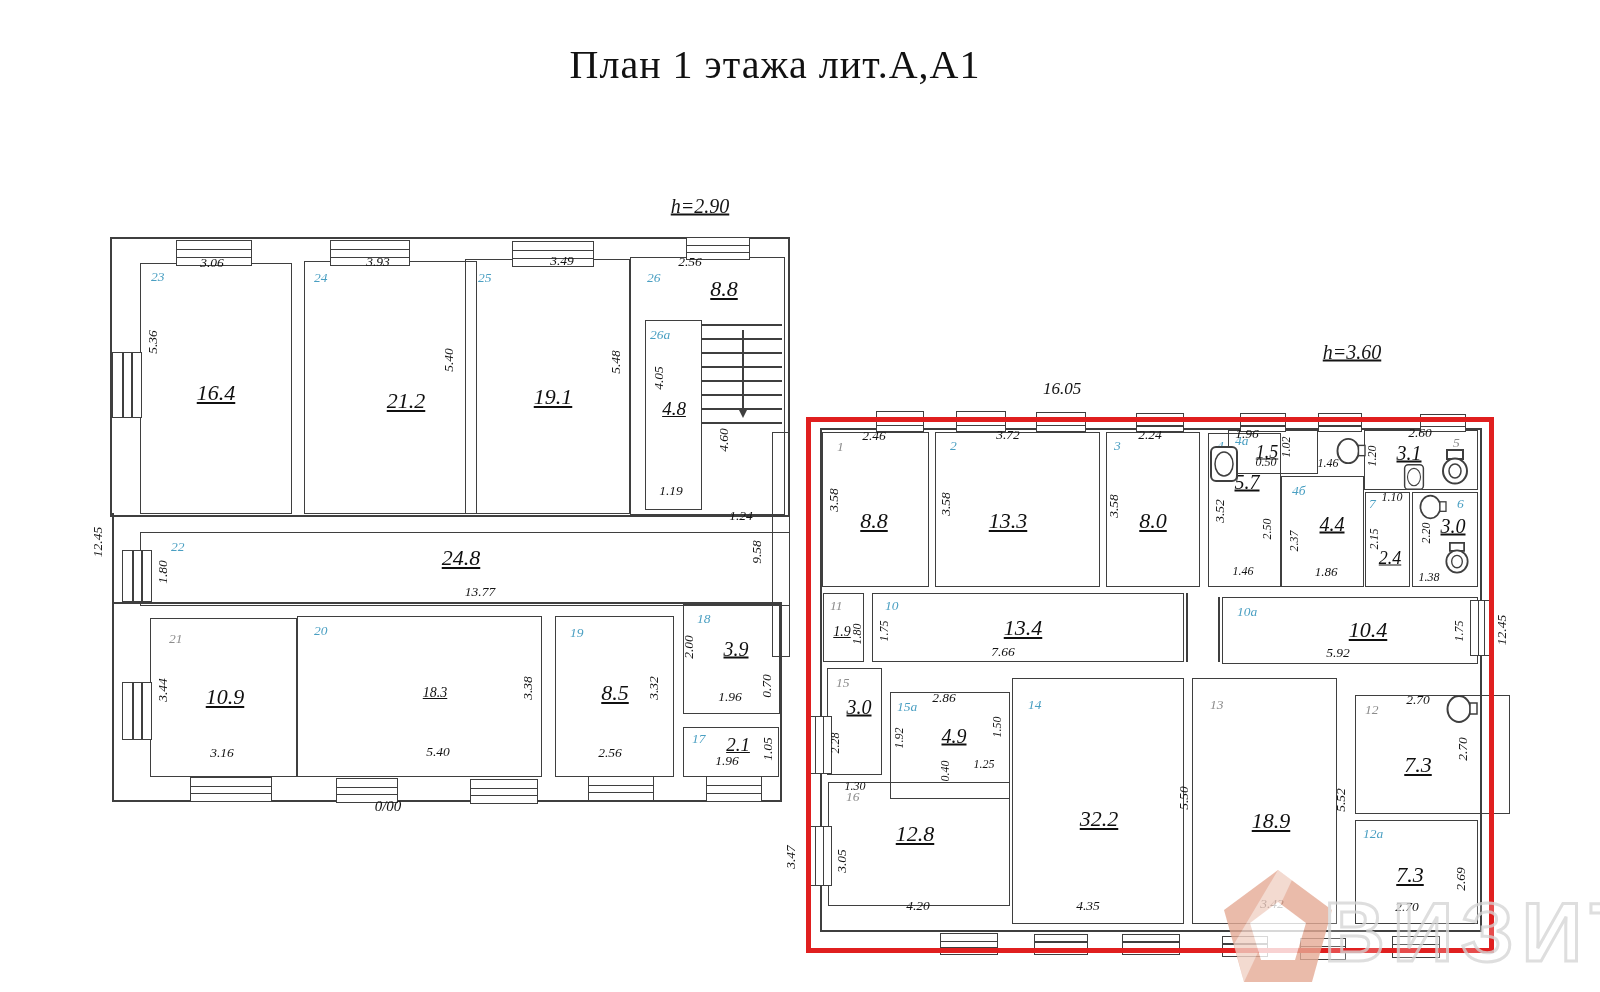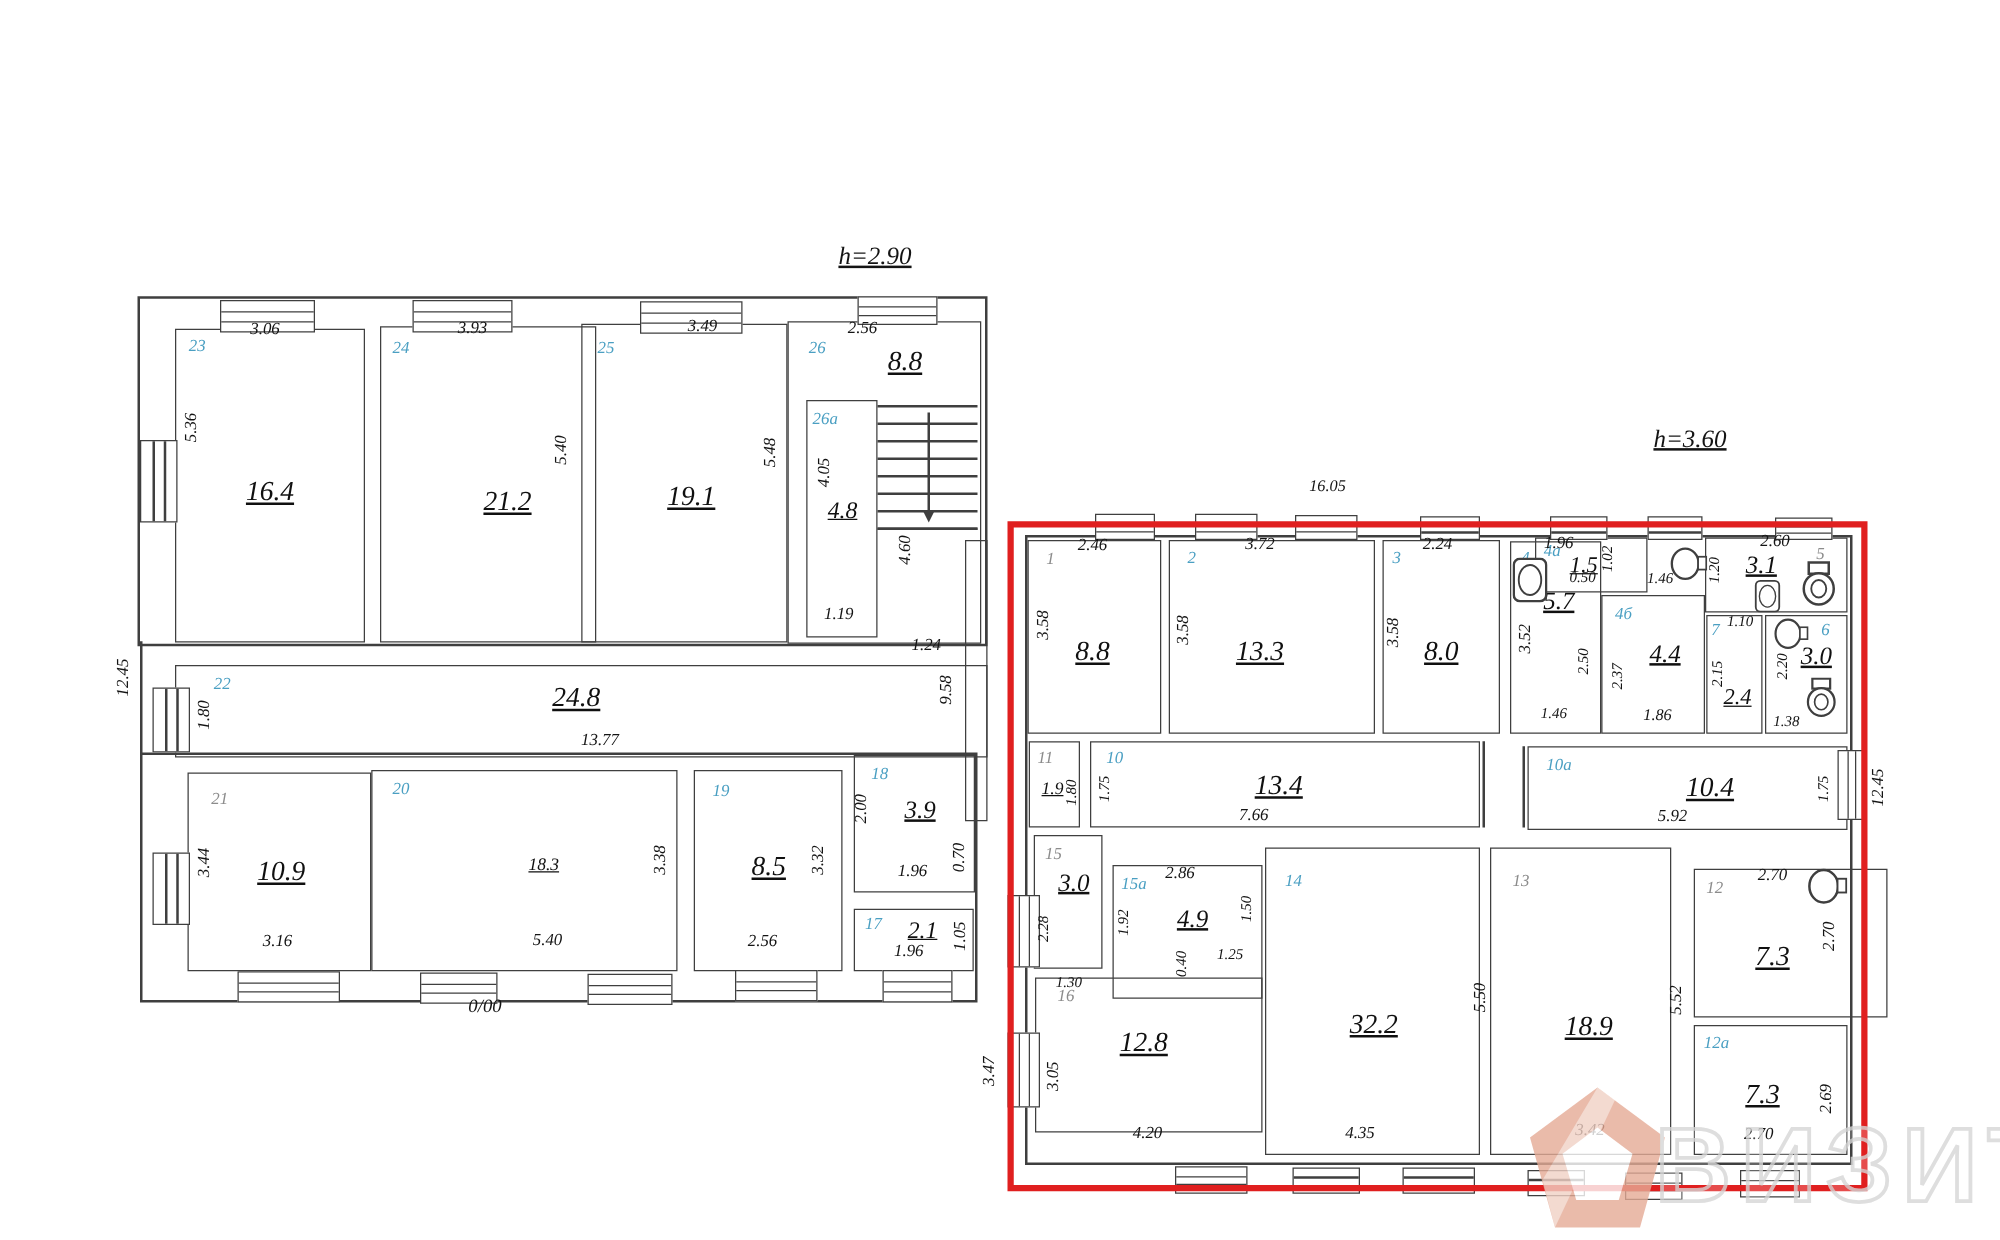--- a/index.html
+++ b/index.html
@@ -31,20 +31,21 @@
   .wm{position:absolute;left:1222px;top:866px;width:400px;height:130px;opacity:.8;pointer-events:none}
   .wmlogo{position:absolute;left:0;top:0}
   .wmtext{position:absolute;left:102px;top:18px;font-family:"Liberation Sans",sans-serif;
           font-weight:bold;font-size:84px;letter-spacing:8px;color:rgba(255,255,255,0.25);
           -webkit-text-stroke:3px var(--watermark_text,#d6d6d6);white-space:nowrap}
 </style>
 </head>
 <body>
 
 <div id="stage">
+  <div class="title">План 1 этажа лит.А,А1</div>
   <div id="plan">
       <div class="wall" style="left: 110px; top: 237px; width: 676px; height: 276px; border-width: 2px;"></div>
       <div class="wall" style="left: 112px; top: 602px; width: 666px; height: 196px; border-width: 2px;"></div>
       <div class="wall" style="left: 820px; top: 428px; width: 658px; height: 500px; border-width: 2.5px;"></div>
       <div class="wall" style="left: 772px; top: 432px; width: 16px; height: 223px; border-width: 1.5px;"></div>
       <div class="seg" style="left: 112px; top: 513px; width: 2px; height: 91px;"></div>
       <div class="seg" style="left: 702px; top: 422px; width: 80px; height: 2px;"></div>
       <div class="seg" style="left: 1186px; top: 593px; width: 2px; height: 69px;"></div>
       <div class="seg" style="left: 1218px; top: 597px; width: 2px; height: 65px;"></div>
       <div class="room" style="left: 140px; top: 263px; width: 150px; height: 249px;">
@@ -313,21 +314,21 @@
       <div class="dim rot" style="left: 654px; top: 688px;">3.32</div>
       <div class="dim" style="left: 610px; top: 753px;">2.56</div>
       <div class="dim rot" style="left: 689px; top: 647px;">2.00</div>
       <div class="dim" style="left: 730px; top: 697px;">1.96</div>
       <div class="dim rot" style="left: 767px; top: 686px;">0.70</div>
       <div class="dim" style="left: 727px; top: 761px;">1.96</div>
       <div class="dim rot" style="left: 768px; top: 749px;">1.05</div>
       <div class="dim" style="left: 388px; top: 806px; font-size: 15px;">0/00</div>
       <div class="dim u" style="left: 700px; top: 206px; font-size: 20px;">h=2.90</div>
       <div class="dim u" style="left: 1352px; top: 352px; font-size: 20px;">h=3.60</div>
-      <div class="dim" style="left: 1062px; top: 389px; font-size: 13px;">16.05</div>
+      <div class="dim" style="left: 1062px; top: 389px; font-size: 17px;">16.05</div>
       <div class="dim" style="left: 874px; top: 436px;">2.46</div>
       <div class="dim" style="left: 1008px; top: 435px;">3.72</div>
       <div class="dim" style="left: 1150px; top: 435px;">2.24</div>
       <div class="dim" style="left: 1247px; top: 434px;">1.96</div>
       <div class="dim rot" style="left: 1286px; top: 447px; font-size: 12px;">1.02</div>
       <div class="dim" style="left: 1266px; top: 462px; font-size: 12px;">0.50</div>
       <div class="dim" style="left: 1328px; top: 463px; font-size: 12px;">1.46</div>
       <div class="dim" style="left: 1420px; top: 433px;">2.60</div>
       <div class="dim rot" style="left: 1372px; top: 456px; font-size: 12px;">1.20</div>
       <div class="dim rot" style="left: 834px; top: 500px;">3.58</div>

